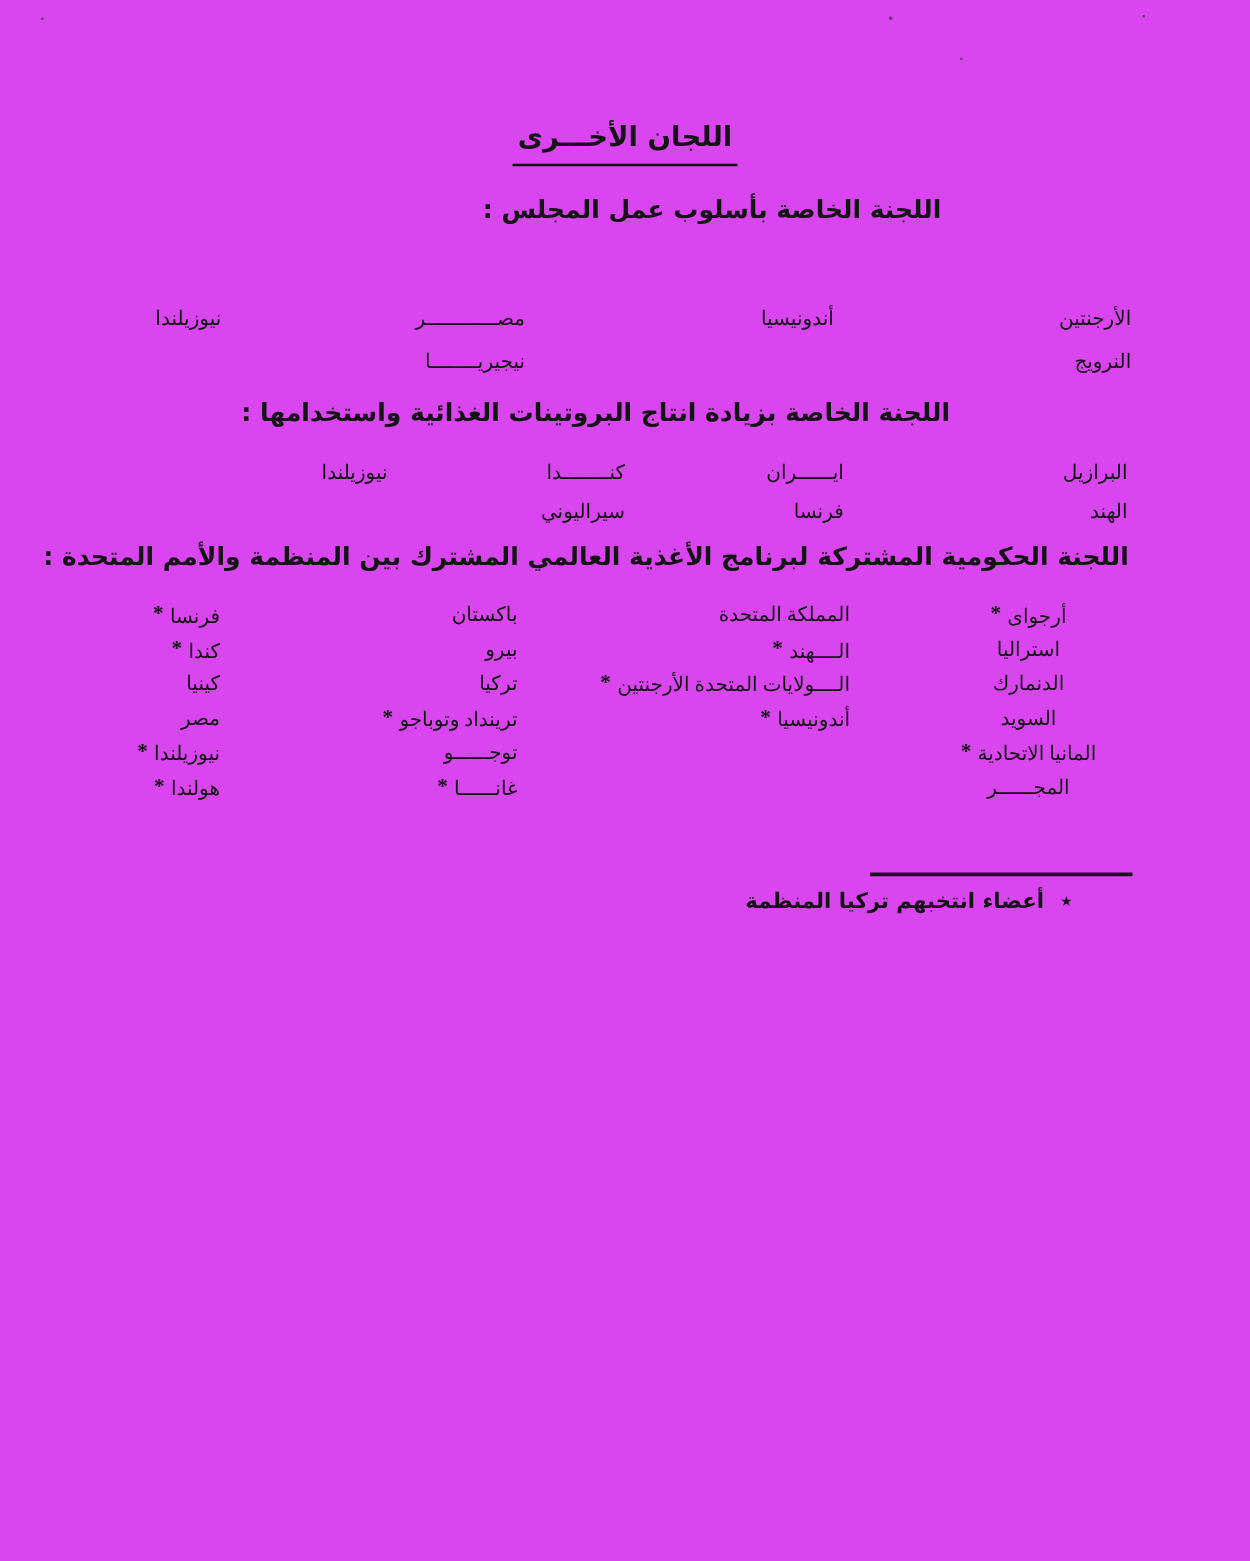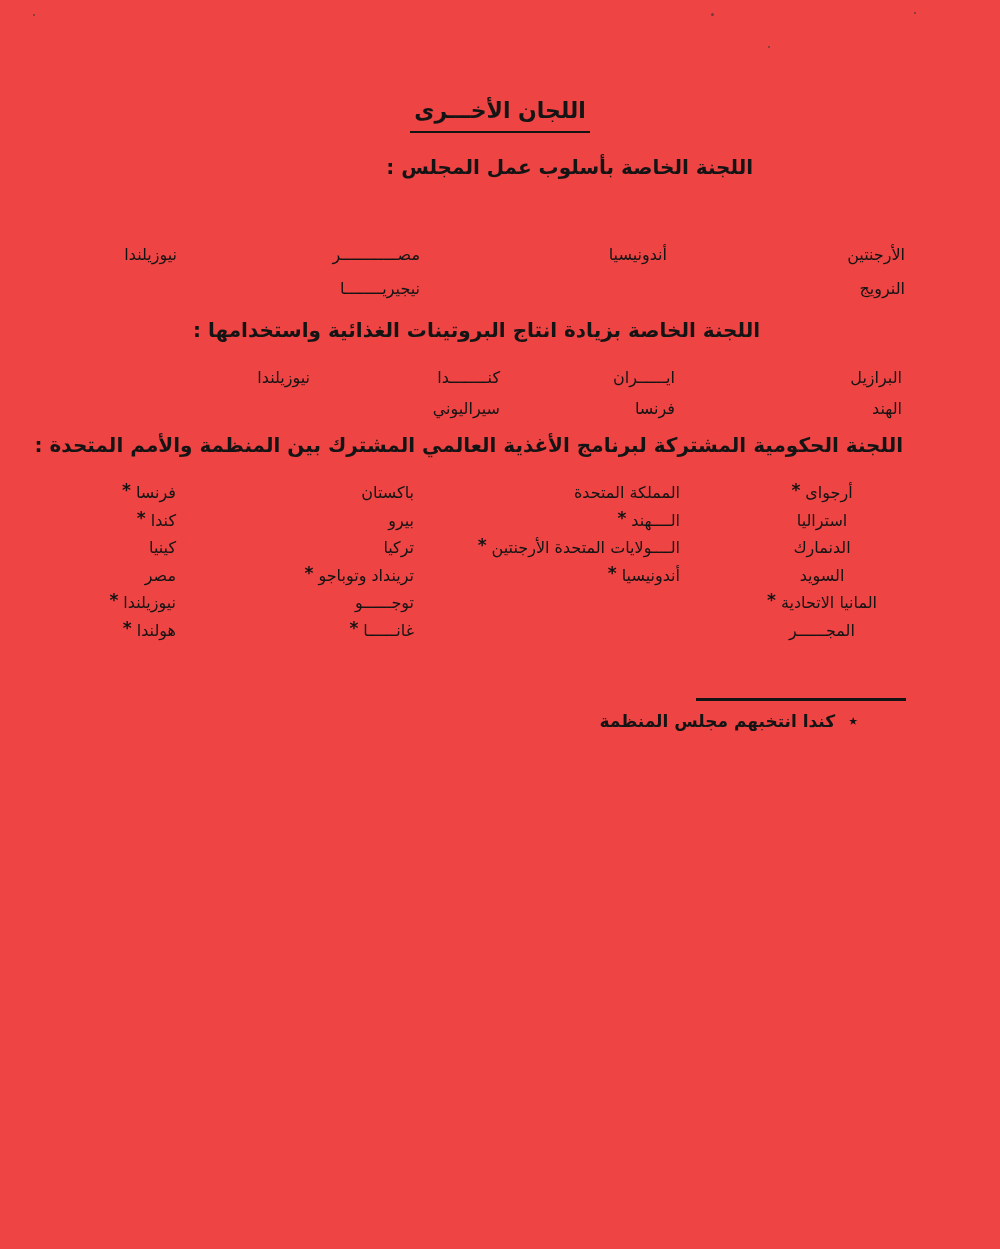--- a/index.html
+++ b/index.html
@@ -1,20 +1,20 @@
 <!DOCTYPE html>
 <html lang="ar" dir="rtl"><head>
 <meta charset="utf-8">
 <style>
   html,body{margin:0;padding:0;background:#e8e8e6;}
   .page{
     position:relative;
     width:1000px;height:1249px;
     margin:0 auto;
-    background:#ef4444;
+    background:#d946ef;
     direction:rtl;
     font-family:"DejaVu Sans",sans-serif;
     color:#141414;
     overflow:hidden;
   }
   .doc-title{
     position:absolute;top:98px;left:0;right:0;
     text-align:center;font-size:22px;font-weight:700;
   }
   .doc-title .underline{
@@ -40,21 +40,21 @@
   .s1.c2{right:333px;}
   .s1.c3{right:580px;}
   .s1.c4{right:823px;}
   .s2{top:362px;}
   .s2 .member{height:31px;line-height:31px;}
   .s2.c1{right:98px;}
   .s2.c2{right:325px;}
   .s2.c3{right:500px;}
   .s2.c4{right:690px;}
   .s3{top:479px;}
-  .s3 .member{height:27.5px;line-height:27.5px;}
+  .s3 .member{height:27.5px;line-height:27.5px;font-family:Liberation Serif, serif;}
   .s3.c1{right:123px;text-align:center;}
   .s3.c2{right:320px;}
   .s3.c3{right:586px;margin-left:12px;}
   .s3.c4{right:824px;}
   .star{
     font-weight:700;margin-right:5px;font-size:17px;
     position:relative;top:-2px;display:inline-block;
   }
   .foot-rule{
     position:absolute;top:698px;right:94px;
@@ -192,16 +192,16 @@
 
       <div class="member"><span class="mname">نيوزيلندا</span><span class="star">*</span></div>
 
       <div class="member"><span class="mname">هولندا</span><span class="star">*</span></div>
     </div>
 
   <div class="foot-rule"></div>
 
   <div class="footnote">
     <span class="marker">٭</span>
-    <span class="ftext">كندا انتخبهم مجلس المنظمة</span>
+    <span class="ftext">أعضاء انتخبهم تركيا المنظمة</span>
   </div>
 
 </div>
 
 </body></html>

